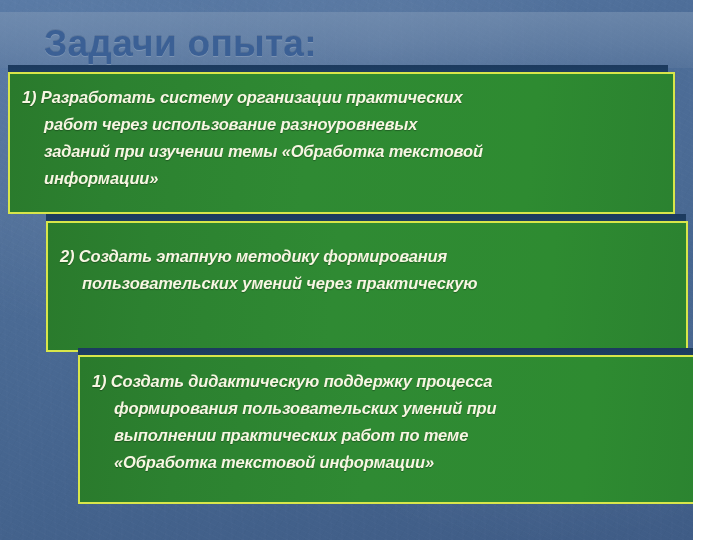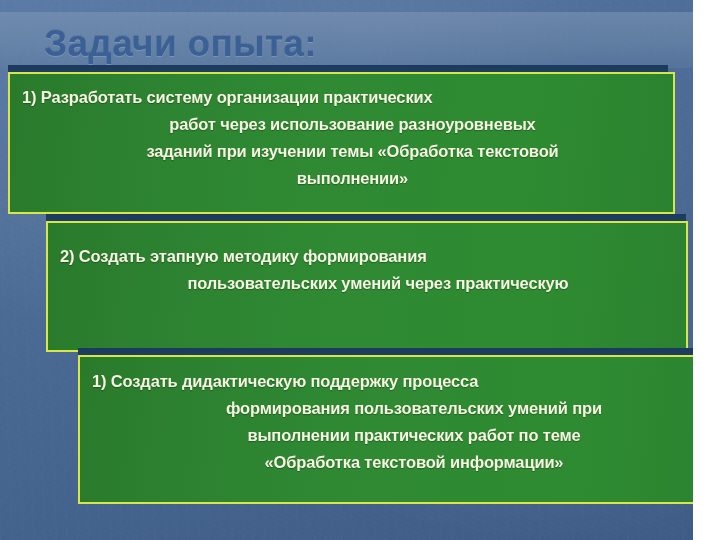--- a/index.html
+++ b/index.html
@@ -76,28 +76,28 @@
     position: absolute;
     background: linear-gradient(180deg, #1c3a5e 0%, #1d3f63 60%, #22466c 100%);
   }
   .task-text {
     margin: 0;
     font-size: 16.5px;
     line-height: 27px;
     font-weight: bold;
     letter-spacing: -0.15px;
     text-shadow: 0 1px 1px rgba(0,0,0,0.30);
+    font-style: italic;
   }
   .task-text .ln {
     display: block;
     white-space: nowrap;
   }
   .task-text .ln.ind {
     padding-left: 22px;
-    text-align: center;
   }
 
   
   #shadow-1 { left: 8px;  top: 65px;  width: 660px; height: 16px; }
   #task-box-1 {
     left: 8px;  top: 72px;  width: 667px; height: 142px;
     padding: 10px 12px 0 12px;
   }
 
   
@@ -123,21 +123,21 @@
 
   <div class="title-band"></div>
   <h1 class="slide-title">Задачи опыта:</h1>
 
   <div class="task-shadow" id="shadow-1"></div>
   <div class="task-box" id="task-box-1">
     <p class="task-text">
       <span class="ln">1) Разработать систему организации практических</span>
       <span class="ln ind">работ  через использование разноуровневых</span>
       <span class="ln ind">заданий при изучении темы «Обработка текстовой</span>
-      <span class="ln ind">выполнении»</span>
+      <span class="ln ind">информации»</span>
     </p>
   </div>
 
   <div class="task-shadow" id="shadow-2"></div>
   <div class="task-box" id="task-box-2">
     <p class="task-text">
       <span class="ln">2) Создать этапную методику формирования</span>
       <span class="ln ind">пользовательских умений через практическую</span>
     </p>
   </div>

